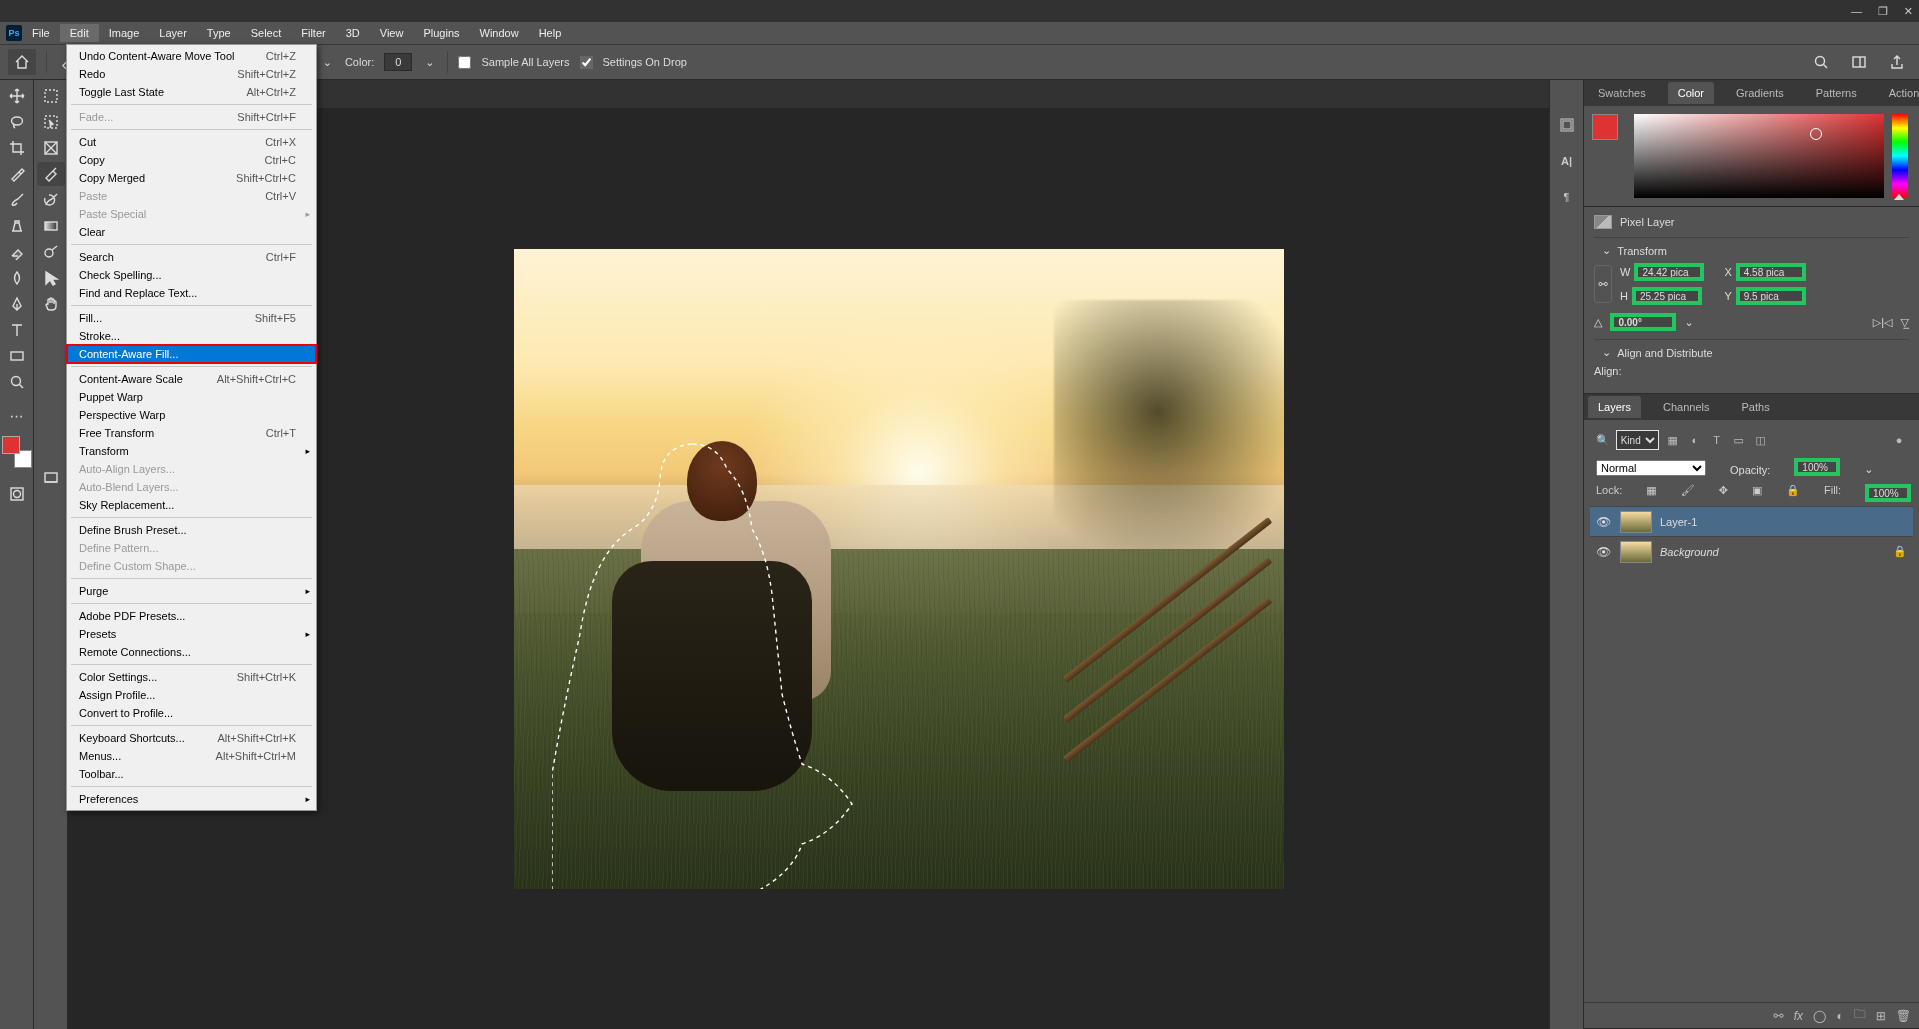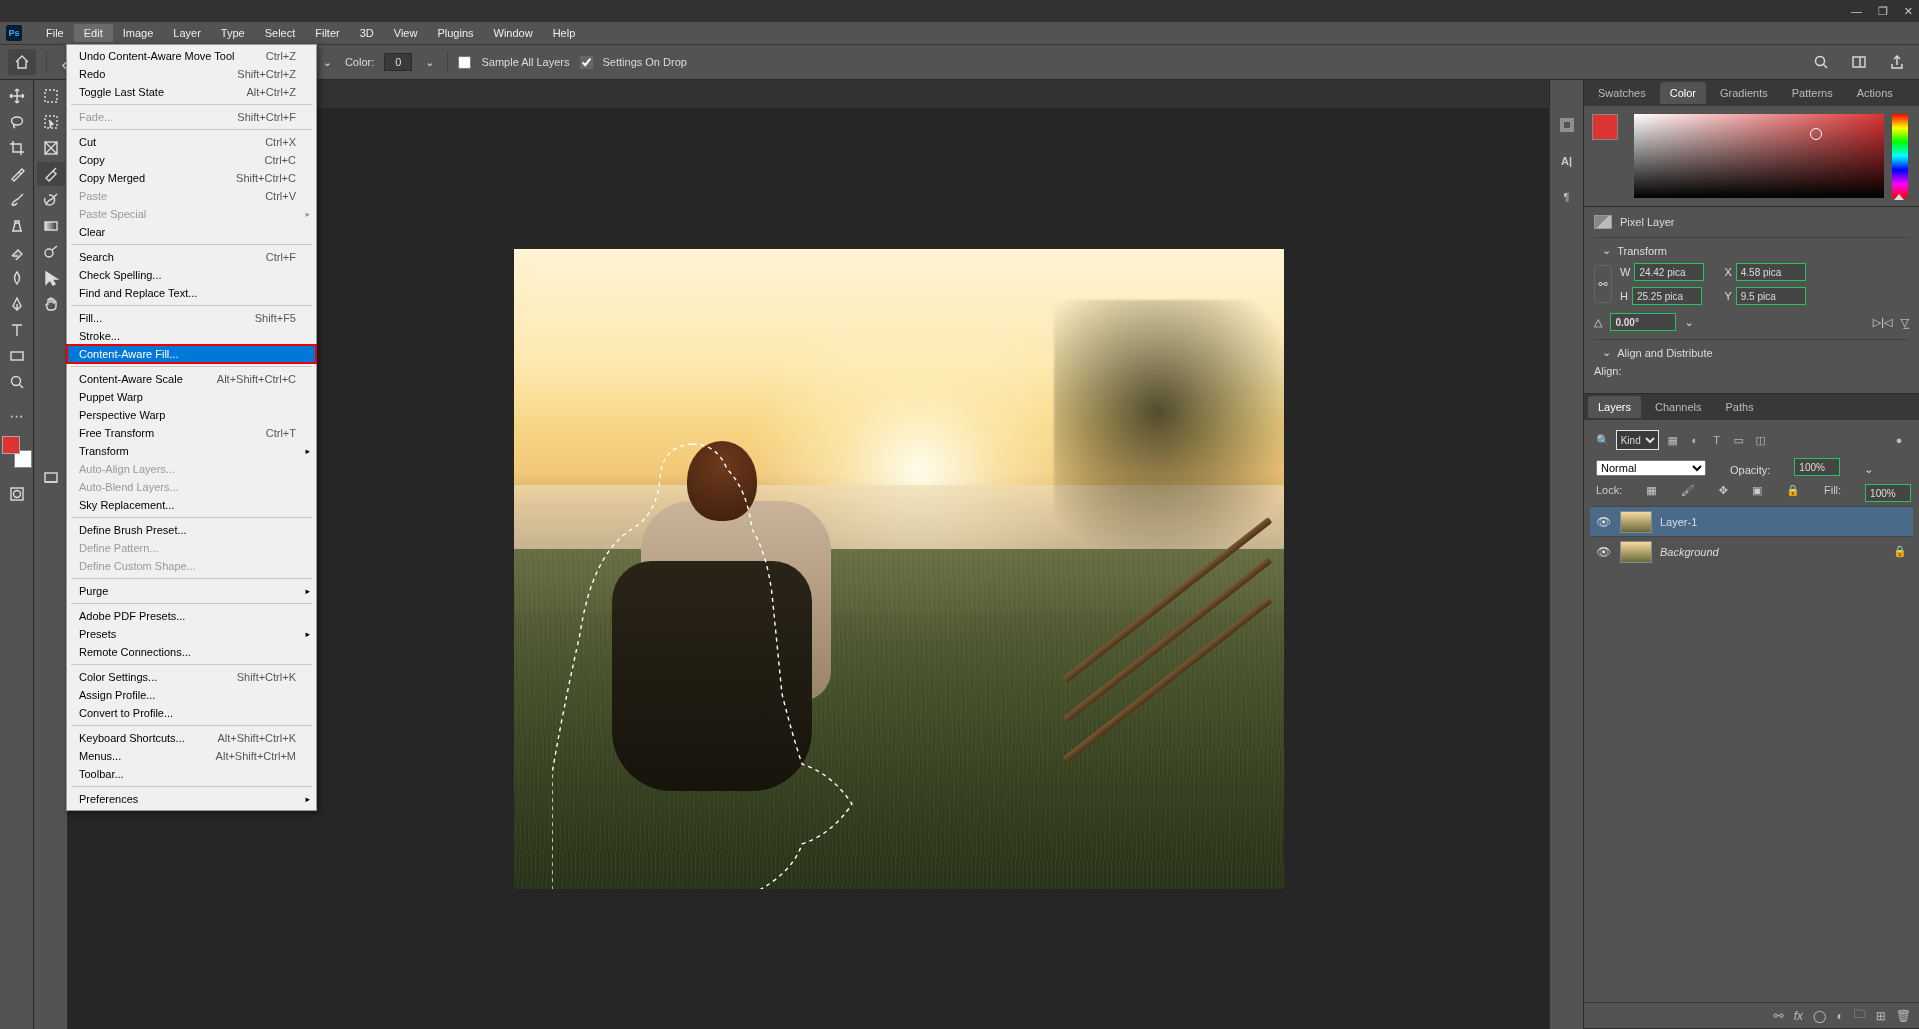--- a/index.html
+++ b/index.html
@@ -2,21 +2,21 @@
 <html><head>
 <meta charset="utf-8">
 <style>
 * { margin: 0; padding: 0; box-sizing: border-box; font-family: "Segoe UI", Tahoma, sans-serif; font-size: 11px; }
 body { background: #323232; color: #ddd; overflow: hidden; width: 1919px; height: 1029px; }
 
 .titlebar { height: 22px; background: #323232; display: flex; align-items: center; justify-content: flex-end; padding: 0 6px; gap: 16px; color: #ccc; }
 .titlebar span { cursor: pointer; }
 
 .menubar { height: 22px; background: #535353; display: flex; align-items: center; padding: 0 6px; color: #eee; position: relative; z-index: 100; }
-.menubar .logo { width: 16px; height: 16px; background: #001e36; color: #3fa9f5; display: inline-flex; align-items: center; justify-content: center; font-weight: bold; font-size: 9px; margin-right: 14px; border-radius: 2px; }
+.menubar .logo { width: 16px; height: 16px; background: #001e36; color: #3fa9f5; display: inline-flex; align-items: center; justify-content: center; font-weight: bold; font-size: 9px; margin-right: 0; border-radius: 2px; }
 .menubar .menu-item { padding: 3px 10px; cursor: pointer; }
 .menubar .menu-item.active { background: #6a6a6a; }
 
 .dropdown-menu { position: absolute; top: 22px; left: 66px; width: 251px; background: #f0f0f0; color: #000; border: 1px solid #999; box-shadow: 2px 2px 6px rgba(0,0,0,0.5); z-index: 200; padding: 2px 0; }
 .dropdown-menu .dm-item { display: flex; justify-content: space-between; align-items: center; padding: 2px 20px 2px 12px; position: relative; font-size: 11px; height: 18px; }
 .dropdown-menu .dm-item.disabled { color: #999; }
 .dropdown-menu .dm-item.highlighted { background: #0078d7; color: #fff; outline: 2px solid #e00; outline-offset: -1px; }
 .dropdown-menu .dm-sep { height: 1px; background: #c8c8c8; margin: 3px 4px; }
 .dropdown-menu .dm-item .arrow { position: absolute; right: 6px; font-size: 9px; }
 .dropdown-menu .shortcut { color: #555; font-size: 11px; }
@@ -61,36 +61,36 @@
 .person .body{position:absolute;top:60px;left:28%;width:190px;height:200px;background:linear-gradient(to bottom,#c9b49a,#9a8468);border-radius:50px 50px 30px 30px;}
 .person .pack{position:absolute;top:120px;left:18%;width:200px;height:230px;background:linear-gradient(to bottom,#2a2418,#17140c);border-radius:40px 40px 60px 60px;}
 .selection-ants { position:absolute; top:29%; left:5%; width:320px; height:460px; border:none; }
 .selection-ants path{ fill:none; stroke:#fff; stroke-width:1.4; stroke-dasharray:4 4; }
 
 .collapsed-panels { width: 34px; background: #535353; border-left: 1px solid #2a2a2a; display:flex;flex-direction:column;align-items:center;gap:14px;padding-top:34px; }
 .collapsed-panels .pbtn{width:24px;height:22px;display:flex;align-items:center;justify-content:center;color:#ccc;}
 
 .right-panels { width: 336px; background: #535353; border-left: 1px solid #2a2a2a; display: flex; flex-direction: column; }
 .panel-group { background: #535353; border-bottom: 1px solid #2a2a2a; }
-.panel-tabs { display: flex; height: 26px; align-items: center; background: #383838; padding-left: 4px; gap: 4px; }
+.panel-tabs { display: flex; height: 26px; align-items: center; background: #383838; padding-left: 4px; gap: 12px; }
 .panel-tab { padding: 5px 10px; color: #bbb; border-radius: 3px 3px 0 0; cursor: pointer; }
 .panel-tab.active { background: #535353; color: #fff; }
 
 .color-panel-body { display: flex; padding: 8px; gap: 8px; align-items: flex-start; }
 .fg-sample { width: 26px; height: 26px; background: #d33; border: 1px solid #888; position: relative; }
 .fg-sample::after { content:""; position:absolute; width:26px;height:26px;background:#fff;border:1px solid #888; left:8px; top:8px; z-index:-1;}
 .color-field { width: 250px; height: 84px; background: linear-gradient(to bottom, transparent, #000), linear-gradient(to right, #fff, #d33); position: relative; }
 .color-field .ind{position:absolute;top:14px;right:62px;width:12px;height:12px;border:1.5px solid #fff;border-radius:50%;}
 .hue-strip { width: 16px; height: 84px; background: linear-gradient(to bottom, #f00, #ff0, #0f0, #0ff, #00f, #f0f, #f00); position:relative;}
 .hue-strip::after{content:"";position:absolute;bottom:-2px;left:2px;width:0;height:0;border-left:5px solid transparent;border-right:5px solid transparent;border-bottom:6px solid #ddd;}
 
 .props-body { padding: 8px 10px; }
 .props-row { display: flex; align-items: center; gap: 8px; margin-bottom: 8px; font-size: 11px; }
 .sect-head { display:flex;align-items:center;gap:6px;padding:6px 8px; font-size:11px; border-top:1px solid #424242;}
-.prop-input { width: 70px; height: 18px; background: #454545; border: 1px solid #22c55e; color: #ddd; padding: 0 4px; font-size: 10px; }
+.prop-input { width: 70px; height: 18px; background: #454545; border: 4px solid #22c55e; color: #ddd; padding: 0 4px; font-size: 10px; }
 .prop-group { display:flex;align-items:center;gap:4px;}
 .link-btn{width:18px;height:38px;border:1px solid #666;border-radius:3px;display:flex;align-items:center;justify-content:center;}
 
 .layers-body { padding: 6px; }
 .layers-controls{display:flex;align-items:center;gap:6px;padding:4px 6px;}
 .layers-controls select{background:#3a3a3a;color:#ddd;border:1px solid #e5e5e5;height:20px;font-size:10px;}
 .layers-controls .ic{width:16px;height:16px;display:inline-flex;align-items:center;justify-content:center;color:#bbb;}
 .blend-row{display:flex;align-items:flex-end;gap:24px;padding:4px 6px;}
 .blend-row select{flex:0 0 110px;}
 .lock-row{display:flex;align-items:flex-start;gap:24px;padding:4px 6px;font-size:10px;color:#ccc;}

